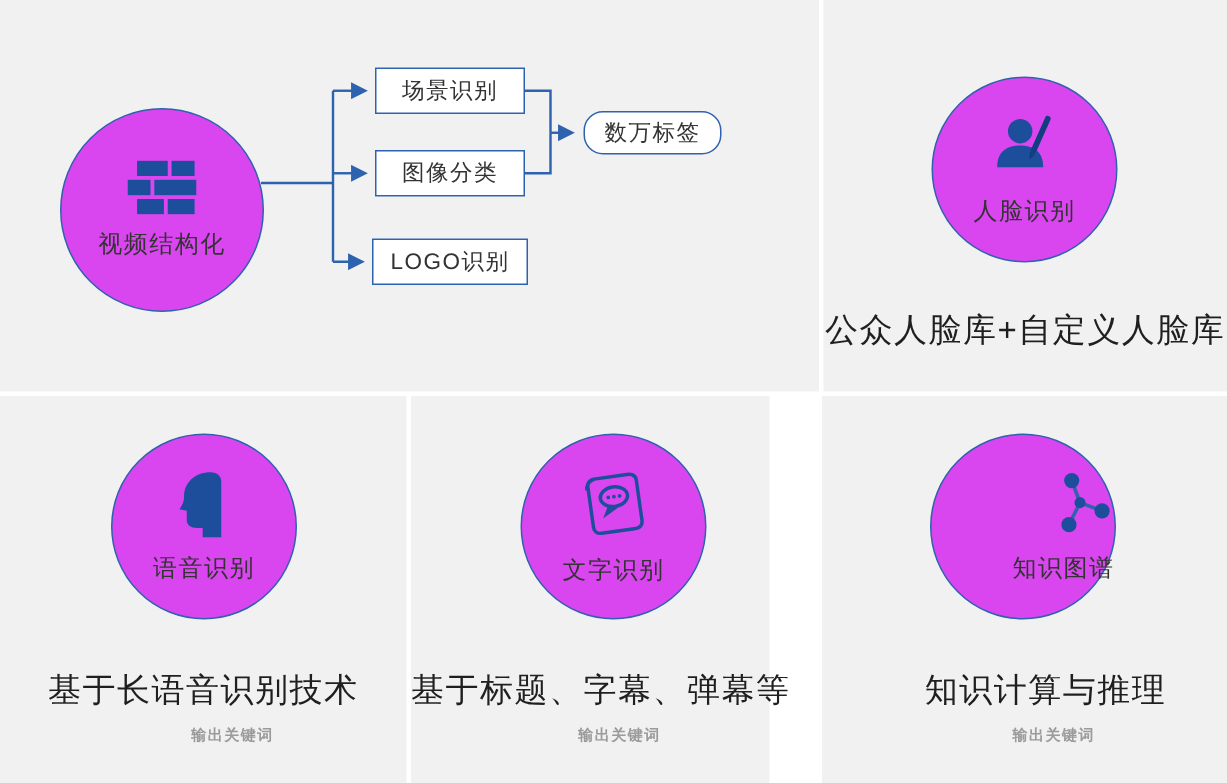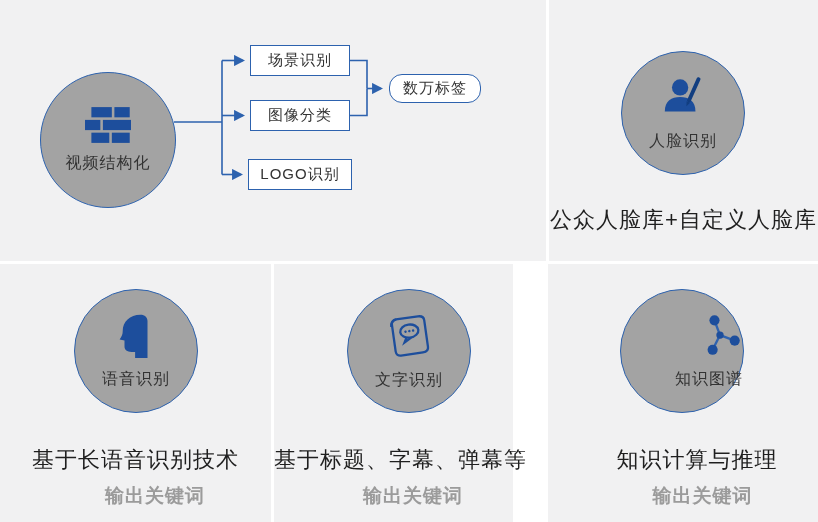--- a/index.html
+++ b/index.html
@@ -14,21 +14,21 @@
     overflow: hidden;
   }
   .cell {
     position: absolute;
     background: #f1f1f2;
   }
   .connectors { position: absolute; left: 0; top: 0; }
 
   .circle {
     position: absolute;
-    background: #a3a3a3;
+    background: #d946ef;
     border: 1.5px solid #2d62ae;
     border-radius: 50%;
     display: flex;
     flex-direction: column;
     align-items: center;
     justify-content: center;
     gap: 10px;
   }
   .circle-label {
     font-size: 16px;
@@ -59,21 +59,21 @@
     font-weight: 500;
     color: #1f1f1f;
     letter-spacing: 1px;
     white-space: nowrap;
   }
   .tagline {
     position: absolute;
     left: 0;
     width: 100%;
     text-align: center;
-    font-size: 19px;
+    font-size: 10px;
     font-weight: bold;
     color: #9b9b9b;
     letter-spacing: 1px;
     white-space: nowrap;
     padding-left: 39px;
   }
   .icon { display: inline-flex; line-height: 0; }
 </style>
 </head>
 <body>

